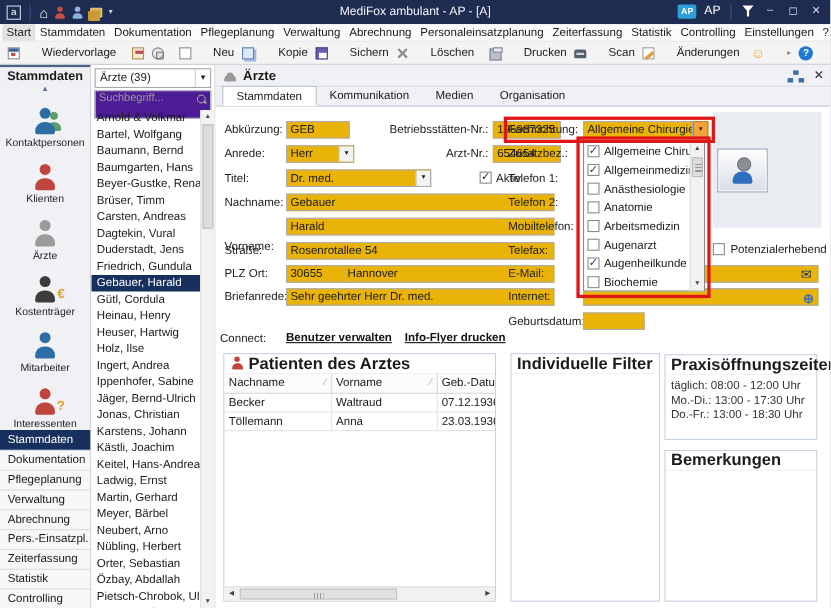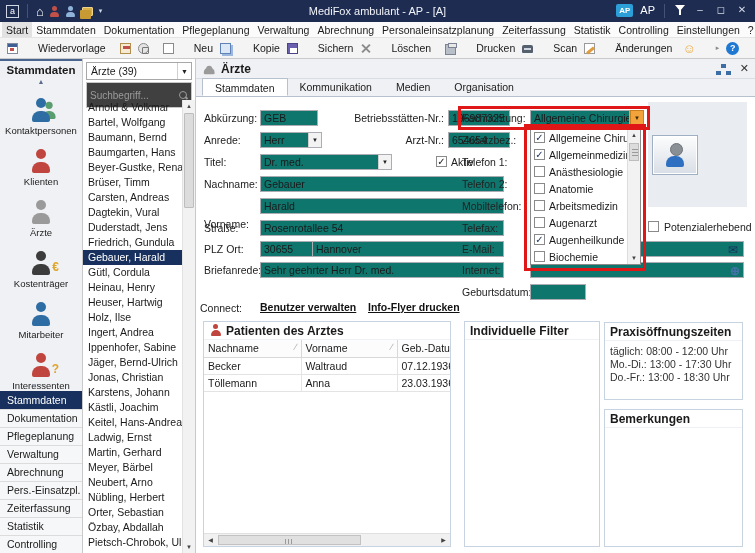--- a/index.html
+++ b/index.html
@@ -87,21 +87,21 @@
   .side-nav { position:absolute; left:0; right:0; bottom:0; }
   .side-nav-item { height:18px; line-height:17px; padding-left:7px; font-size:10.5px; background:#f6f7f8;
     border-top:1px solid #dcdcdc; white-space:nowrap; overflow:hidden; }
   .side-nav-item.selected { background:#17305d; color:#fff; border-top-color:#17305d; }
   
   .list-panel { width:113px; flex:none; border-right:1px solid #c9c9c9; background:#fff; position:relative; }
   .list-combo { position:absolute; left:3px; right:3px; top:3px; height:18px; border:1px solid #a8a8a8;
     background:#fff; display:flex; align-items:center; padding-left:4px; font-size:10.5px; }
   .list-combo .cc { margin-left:auto; width:14px; text-align:center; font-size:7px; color:#222; border-left:1px solid #d0d0d0; align-self:stretch; line-height:17px; }
   .search-box { position:absolute; left:3px; right:3px; top:23px; height:16px; border:1px solid #c6c6c6;
-    background:#404040; display:flex; align-items:center; padding:12px 3px; }
+    background:#4c1d95; display:flex; align-items:flex-end; padding:12px 3px; }
   .search-box .ph { color:#9a9a9a; font-size:10px; }
   .mag { margin-left:auto; position:relative; width:10px; height:10px; }
   .mag::before { content:""; position:absolute; left:1px; top:1px; width:6px; height:6px; border:1.4px solid #9a9a9a; border-radius:50%; }
   .mag::after { content:""; position:absolute; left:7px; top:7px; width:3px; height:1.6px; background:#9a9a9a; transform:rotate(45deg); }
   .names { position:absolute; left:0; right:13px; top:41px; bottom:0; overflow:hidden; }
   .name-row { height:15px; line-height:15px; padding-left:5px; font-size:10.5px; white-space:nowrap; overflow:hidden; }
   .name-row.selected { background:#17305d; color:#fff; }
   .vscroll { position:absolute; right:0; top:41px; bottom:0; width:13px; background:#f2f2f2; border-left:1px solid #e2e2e2; }
   .vs-arrow { position:absolute; left:0; right:0; text-align:center; font-size:6px; color:#444; height:12px; line-height:12px; }
   .vs-arrow.up { top:0; } .vs-arrow.down { bottom:0; }
@@ -114,21 +114,21 @@
   .mh-right { margin-left:auto; display:flex; align-items:center; gap:10px; }
   .org-ic { width:5px; height:4px; background:#3b6ea5; position:relative; top:-3px; left:-4px;
     box-shadow:-5px 7px 0 #3b6ea5, 5px 7px 0 #3b6ea5; }
   .close-x { font-size:11px; color:#333; }
   .tabs { position:absolute; left:0; right:0; top:20px; height:18px; background:#f0f1f4;
     border-bottom:1px solid #b7c0cd; display:flex; align-items:flex-end; padding-left:6px; }
   .tab { padding:2px 12px; font-size:10.5px; height:18px; line-height:15px; }
   .tab.active { background:#fff; border:1px solid #b7c0cd; border-bottom:1px solid #fff; font-weight:normal; }
   .content { position:absolute; left:0; right:0; top:38px; bottom:0; background:#fff; }
   .fl { position:absolute; font-size:10.5px; line-height:16px; color:#222; white-space:nowrap; }
-  .inp { position:absolute; height:16px; border:1px solid #abadb3; background:#0f766e; font-size:10.5px;
+  .inp { position:absolute; height:16px; border:1px solid #abadb3; background:#eab308; font-size:10.5px;
     line-height:14px; padding:0 3px; white-space:nowrap; overflow:hidden; }
   .combo .cc2 { position:absolute; right:0; top:0; bottom:0; width:13px; border-left:1px solid #d0d0d0;
     font-size:6px; text-align:center; line-height:14px; color:#222; background:#f3f3f3; }
   .chk { position:absolute; width:11px; height:11px; border:1px solid #8a8a8a; background:#fff; font-size:10px;
     line-height:10px; text-align:center; color:#1a1a1a; }
   .link { font-weight:bold; text-decoration:underline; color:#111; font-size:10.5px; }
   
   .popup { position:absolute; left:334px; top:31px; width:111px; height:137px; background:#fff;
     border:1px solid #8a8a8a; z-index:5; }
   .dd-row { height:17px; display:flex; align-items:center; gap:4px; padding-left:3px; width:97px; }
@@ -144,21 +144,21 @@
   .photo-panel { position:absolute; left:452px; top:5px; width:99px; height:105px; background:#e9edf2; }
   .photo-btn { position:absolute; left:4px; top:33px; width:46px; height:40px; background:linear-gradient(#fdfdfd,#d8dee6);
     border:1px solid #9fb0c4; box-shadow:inset 0 0 0 1px #fff; }
   .photo-person { position:absolute; left:50%; top:50%; width:22px; height:24px; transform:translate(-50%,-50%); }
   .photo-person::before { content:""; position:absolute; top:0; left:50%; margin-left:-5.5px; width:11px; height:11px; border-radius:50%; background:#8a8f96; border:1px solid #6e737a; }
   .photo-person::after { content:""; position:absolute; bottom:0; left:50%; margin-left:-9px; width:18px; height:11px; border-radius:8px 8px 2px 2px; background:#2f6fc1; }
   .mail-glyph { position:absolute; font-size:12px; color:#17305d; }
   .globe-glyph { position:absolute; font-size:12px; font-weight:bold; color:#4472a8; }
   
   .grp { position:absolute; border:1px solid #c7d3e0; background:#fff; }
-  .grp-h { height:18px; line-height:18px; font-weight:bold; font-size:12px; padding:0 5px;
+  .grp-h { height:18px; line-height:18px; font-weight:bold; font-size:15px; padding:0 5px;
     display:flex; align-items:center; gap:4px; border-bottom:1px solid #eef1f5; }
   .pt-icon { position:relative; width:13px; height:13px; flex:none; }
   .pt-icon::before { content:""; position:absolute; top:0; left:50%; margin-left:-2.5px; width:5px; height:5px; border-radius:50%; background:#c0453e; }
   .pt-icon::after { content:""; position:absolute; bottom:1px; left:50%; margin-left:-5px; width:10px; height:6px; border-radius:5px 5px 1px 1px; background:#c0453e; }
   table.pts { border-collapse:collapse; width:100%; table-layout:fixed; font-size:10.5px; }
   table.pts th { font-weight:normal; text-align:left; background:#fcfcfc; border:1px solid #d8d8d8; border-top:none;
     height:17px; padding:0 4px; white-space:nowrap; overflow:hidden; }
   table.pts th .sort { float:right; color:#aaa; font-size:9px; }
   table.pts td { border:1px solid #e3e3e3; border-top:none; height:17px; padding:0 4px; white-space:nowrap; overflow:hidden; }
   table.pts th:first-child, table.pts td:first-child { border-left:none; }

